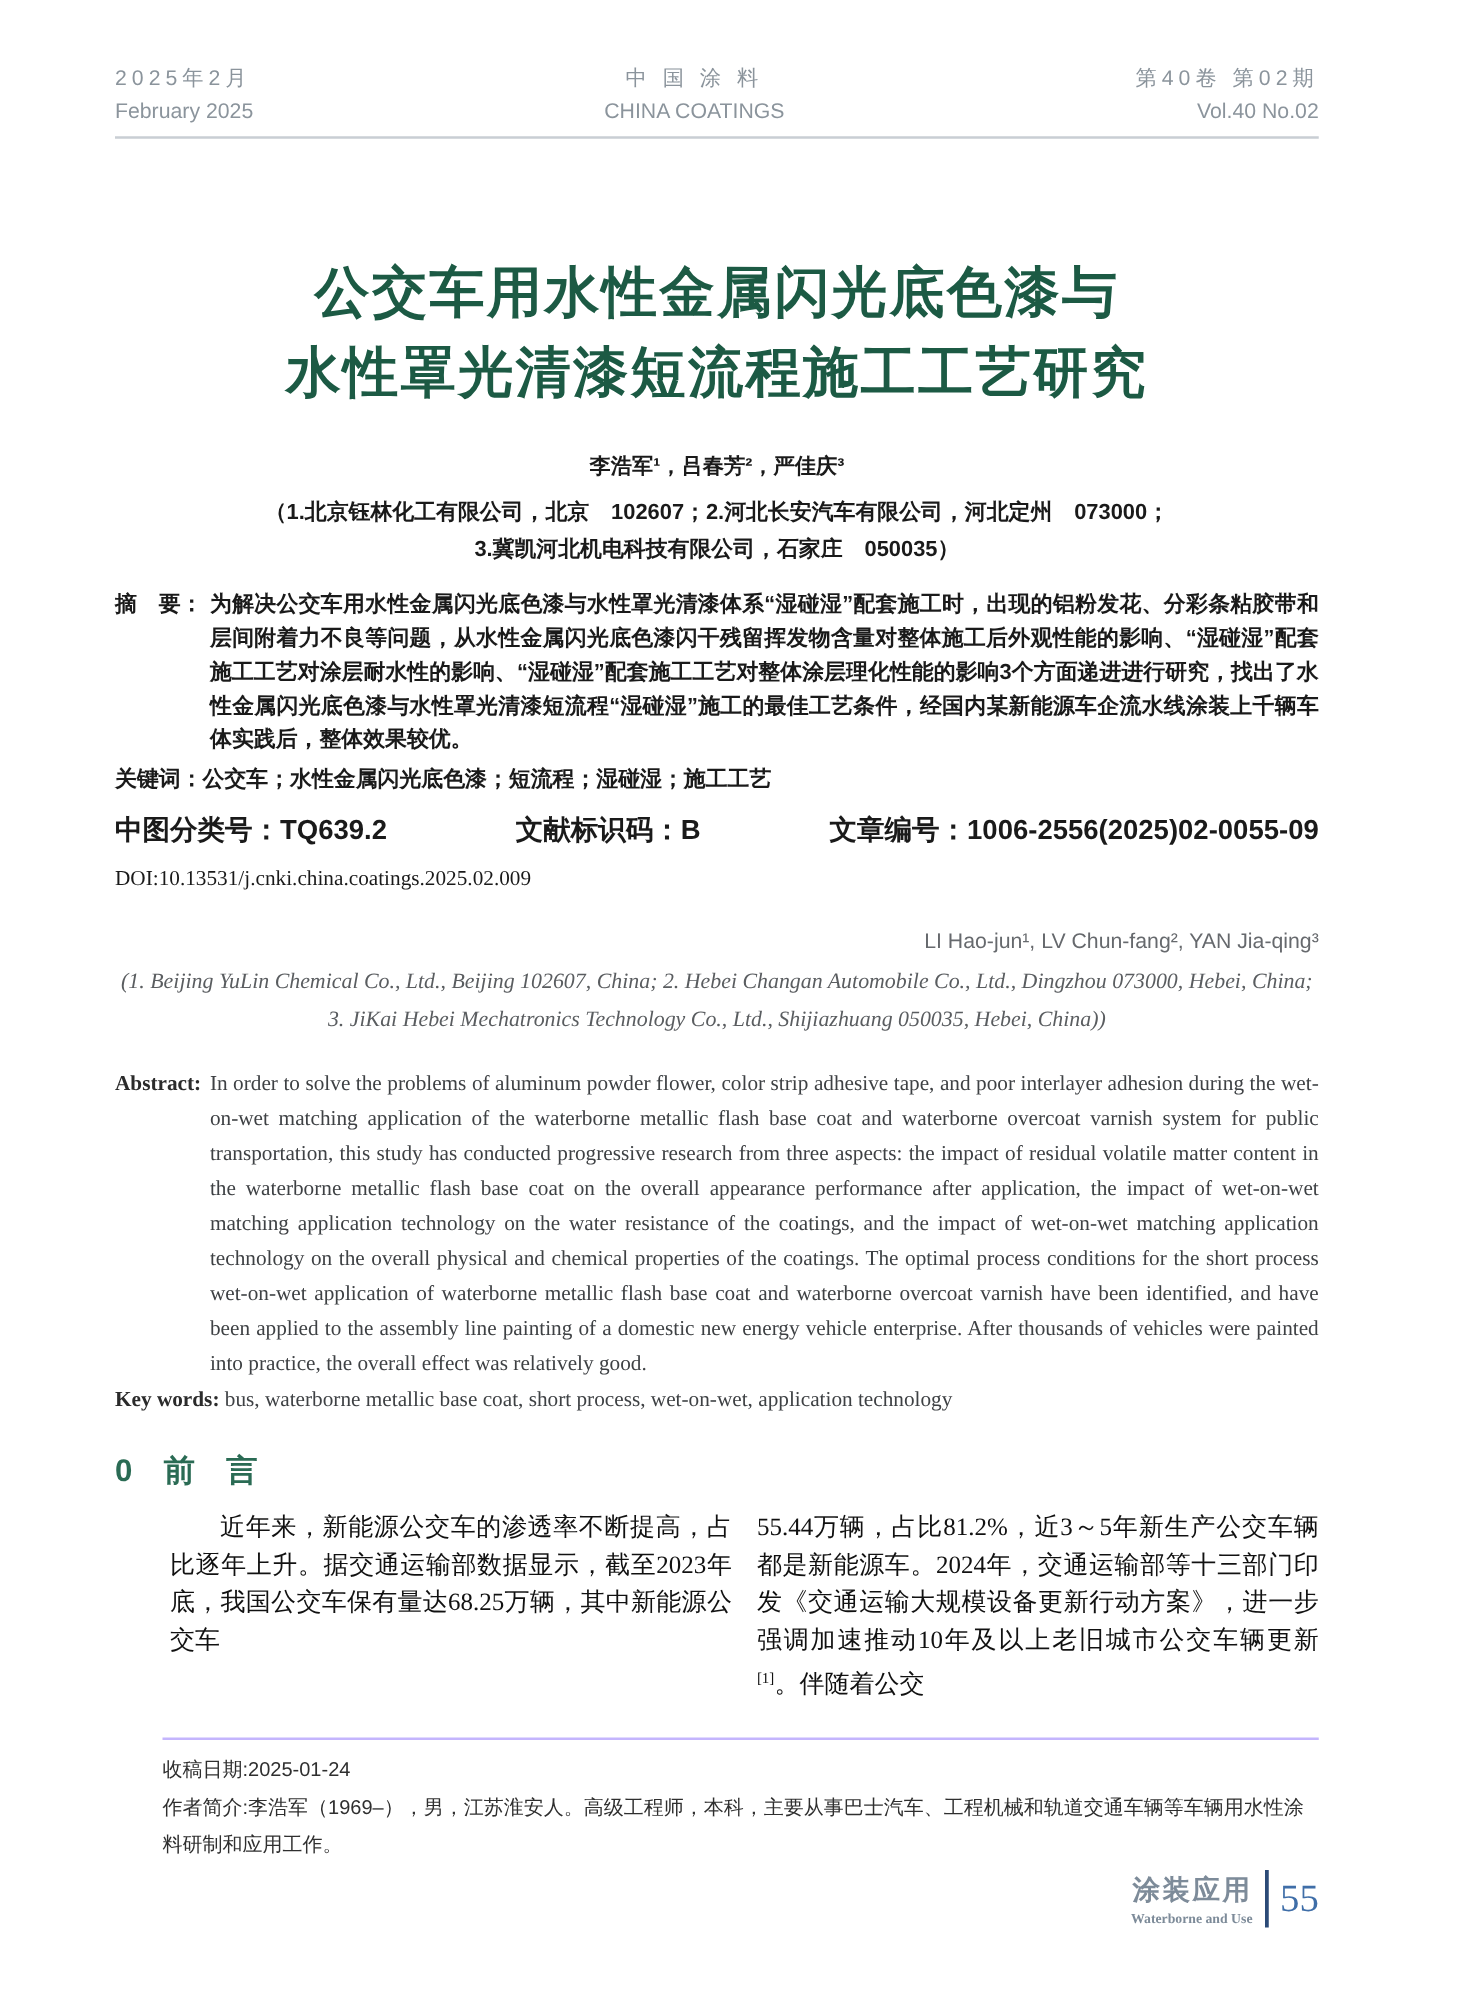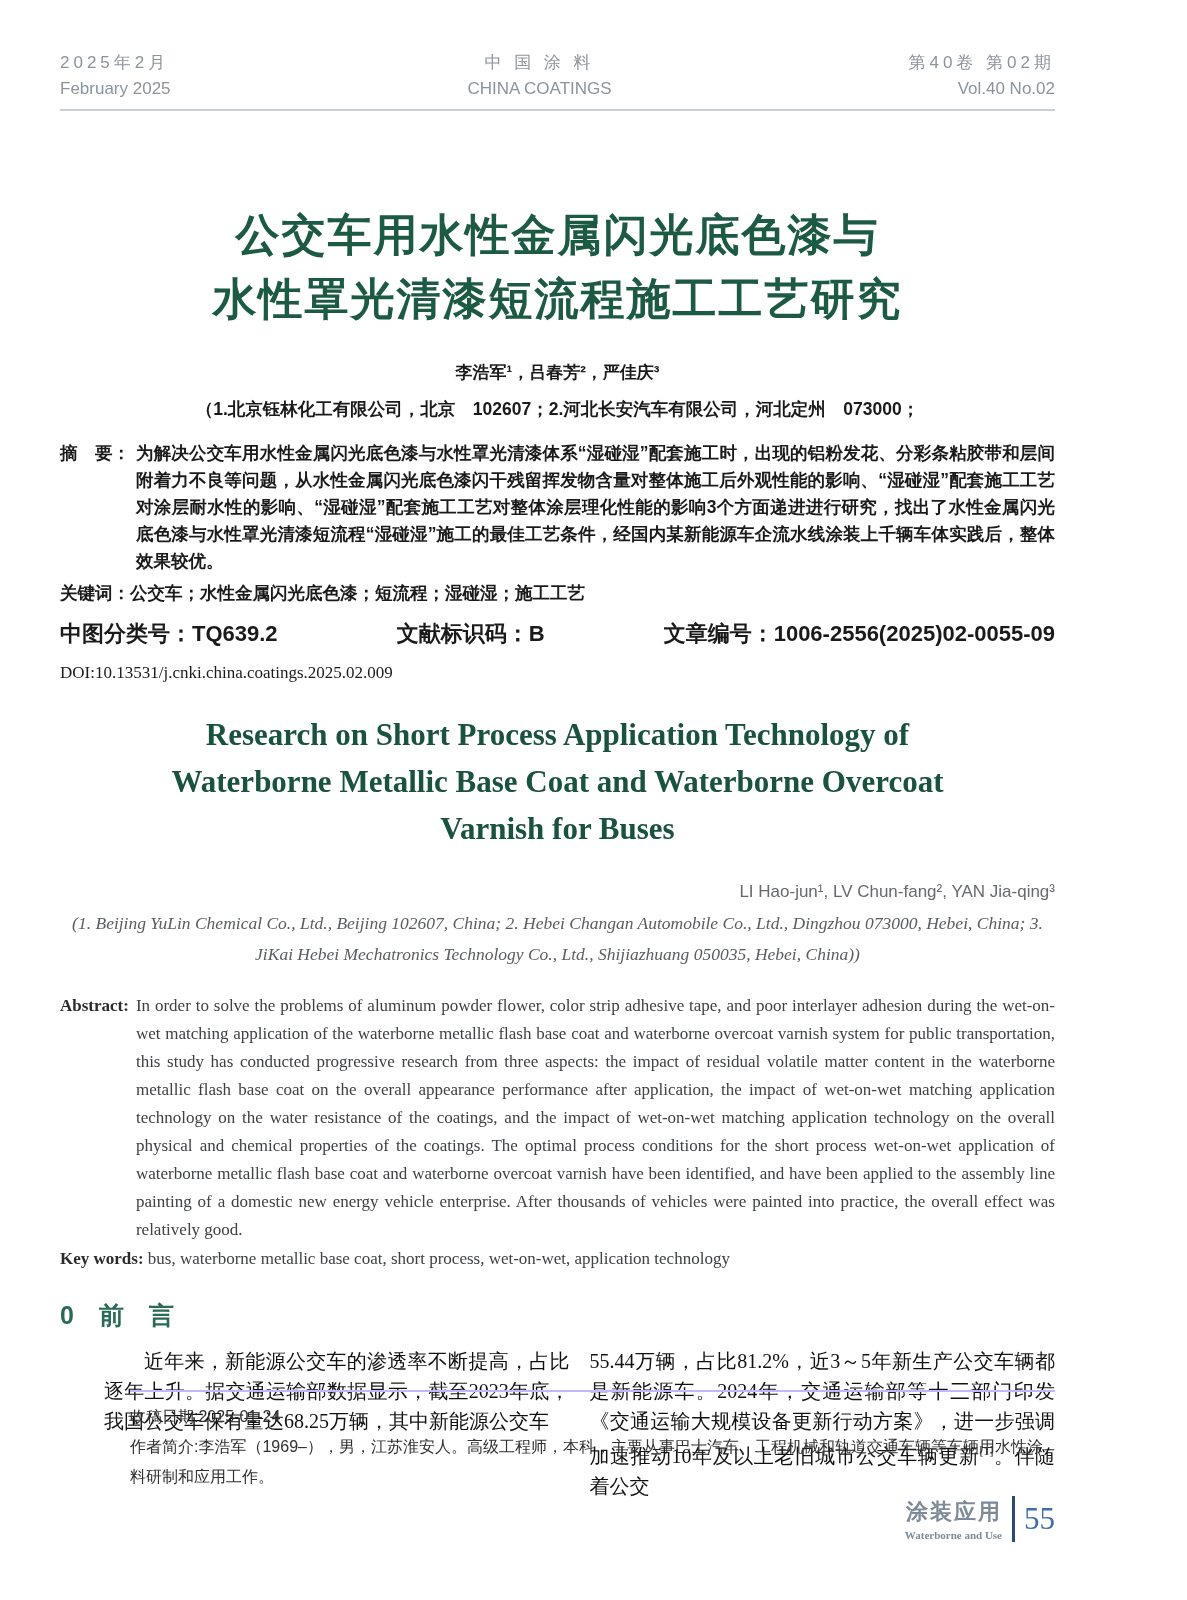--- a/index.html
+++ b/index.html
@@ -4,21 +4,21 @@
 <style>
   html,body { margin:0; padding:0; }
   body {
     width:1187px; height:1600px;
     background:#ffffff;
     position:relative;
     overflow:hidden;
     font-family:"Liberation Sans", sans-serif;
     color:#222;
   }
-  .page { padding:50px 132px 0 60px; }
+  .page { padding:50px 132px 0 92px; }
 
   
   .journal-header { display:flex; justify-content:space-between; color:#8b949c; font-size:17px; line-height:1.5; }
   .jh-block { white-space:nowrap; }
   .jh-center { text-align:center; }
   .jh-right { text-align:right; }
   .jh-zh { letter-spacing:4px; }
   .header-rule { border:none; border-top:2px solid #c9ced4; margin:8px 0 0 0; }
 
   
@@ -93,44 +93,40 @@
 
   <div class="zh-title">
     <div>公交车用水性金属闪光底色漆与</div>
     <div>水性罩光清漆短流程施工工艺研究</div>
   </div>
 
   <div class="zh-authors">李浩军¹，吕春芳²，严佳庆³</div>
 
   <div class="zh-affil">
     <div>（1.北京钰林化工有限公司，北京　102607；2.河北长安汽车有限公司，河北定州　073000；</div>
+    <div>3.冀凯河北机电科技有限公司，石家庄　050035）</div>
   </div>
 
   <div class="abs-zh">
     <span class="abs-zh-label">摘　要：</span>
     <span class="abs-zh-text">为解决公交车用水性金属闪光底色漆与水性罩光清漆体系“湿碰湿”配套施工时，出现的铝粉发花、分彩条粘胶带和层间附着力不良等问题，从水性金属闪光底色漆闪干残留挥发物含量对整体施工后外观性能的影响、“湿碰湿”配套施工工艺对涂层耐水性的影响、“湿碰湿”配套施工工艺对整体涂层理化性能的影响3个方面递进进行研究，找出了水性金属闪光底色漆与水性罩光清漆短流程“湿碰湿”施工的最佳工艺条件，经国内某新能源车企流水线涂装上千辆车体实践后，整体效果较优。</span>
   </div>
 
   <div class="kw-zh">
     <span class="lbl">关键词：</span><span>公交车；水性金属闪光底色漆；短流程；湿碰湿；施工工艺</span>
   </div>
 
   <div class="meta-row">
     <span>中图分类号：TQ639.2</span>
     <span>文献标识码：B</span>
     <span>文章编号：1006-2556(2025)02-0055-09</span>
   </div>
 
   <div class="doi">DOI:10.13531/j.cnki.china.coatings.2025.02.009</div>
 
-  <div class="en-title">
-    <div>Research on Short Process Application Technology of</div>
-    <div>Waterborne Metallic Base Coat and Waterborne Overcoat</div>
-    <div>Varnish for Buses</div>
-  </div>
 
   <div class="en-authors">LI Hao-jun¹, LV Chun-fang², YAN Jia-qing³</div>
   <div class="en-affil">(1. Beijing YuLin Chemical Co., Ltd., Beijing 102607, China; 2. Hebei Changan Automobile Co., Ltd., Dingzhou 073000, Hebei, China; 3. JiKai Hebei Mechatronics Technology Co., Ltd., Shijiazhuang 050035, Hebei, China))</div>
 
   <div class="abs-en">
     <span class="abs-en-label">Abstract:</span>
     <span class="abs-en-text">In order to solve the problems of aluminum powder flower, color strip adhesive tape, and poor interlayer adhesion during the wet-on-wet matching application of the waterborne metallic flash base coat and waterborne overcoat varnish system for public transportation, this study has conducted progressive research from three aspects: the impact of residual volatile matter content in the waterborne metallic flash base coat on the overall appearance performance after application, the impact of wet-on-wet matching application technology on the water resistance of the coatings, and the impact of wet-on-wet matching application technology on the overall physical and chemical properties of the coatings. The optimal process conditions for the short process wet-on-wet application of waterborne metallic flash base coat and waterborne overcoat varnish have been identified, and have been applied to the assembly line painting of a domestic new energy vehicle enterprise. After thousands of vehicles were painted into practice, the overall effect was relatively good.</span>
   </div>
 
   <div class="kw-en">

